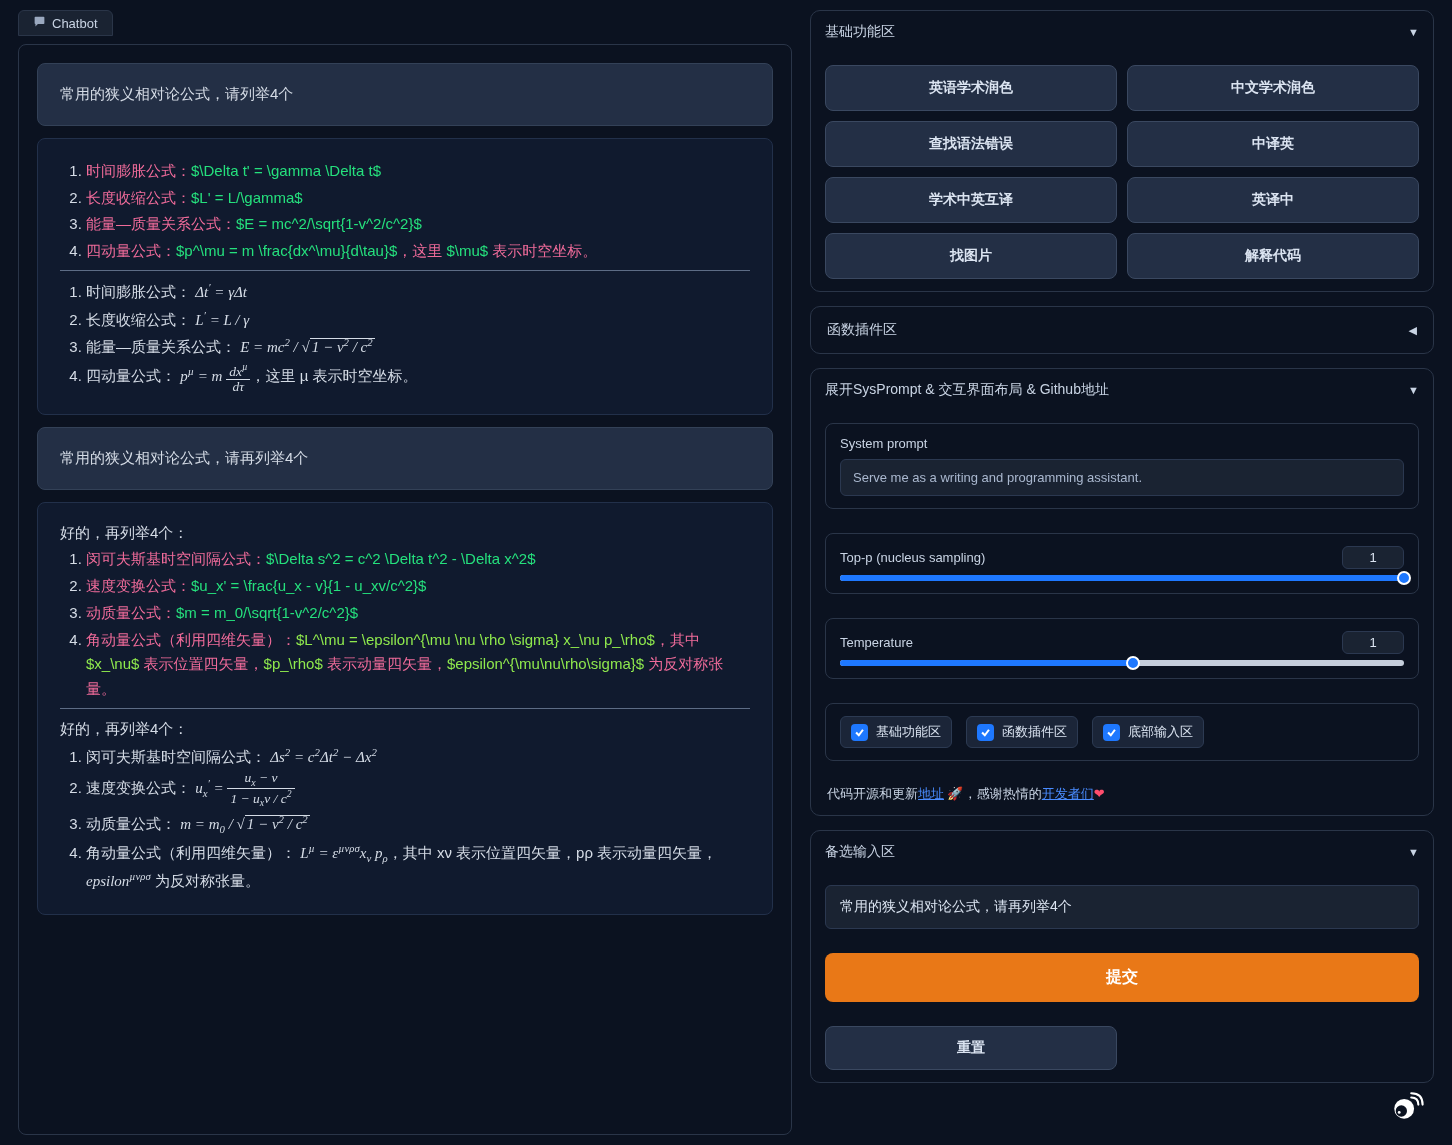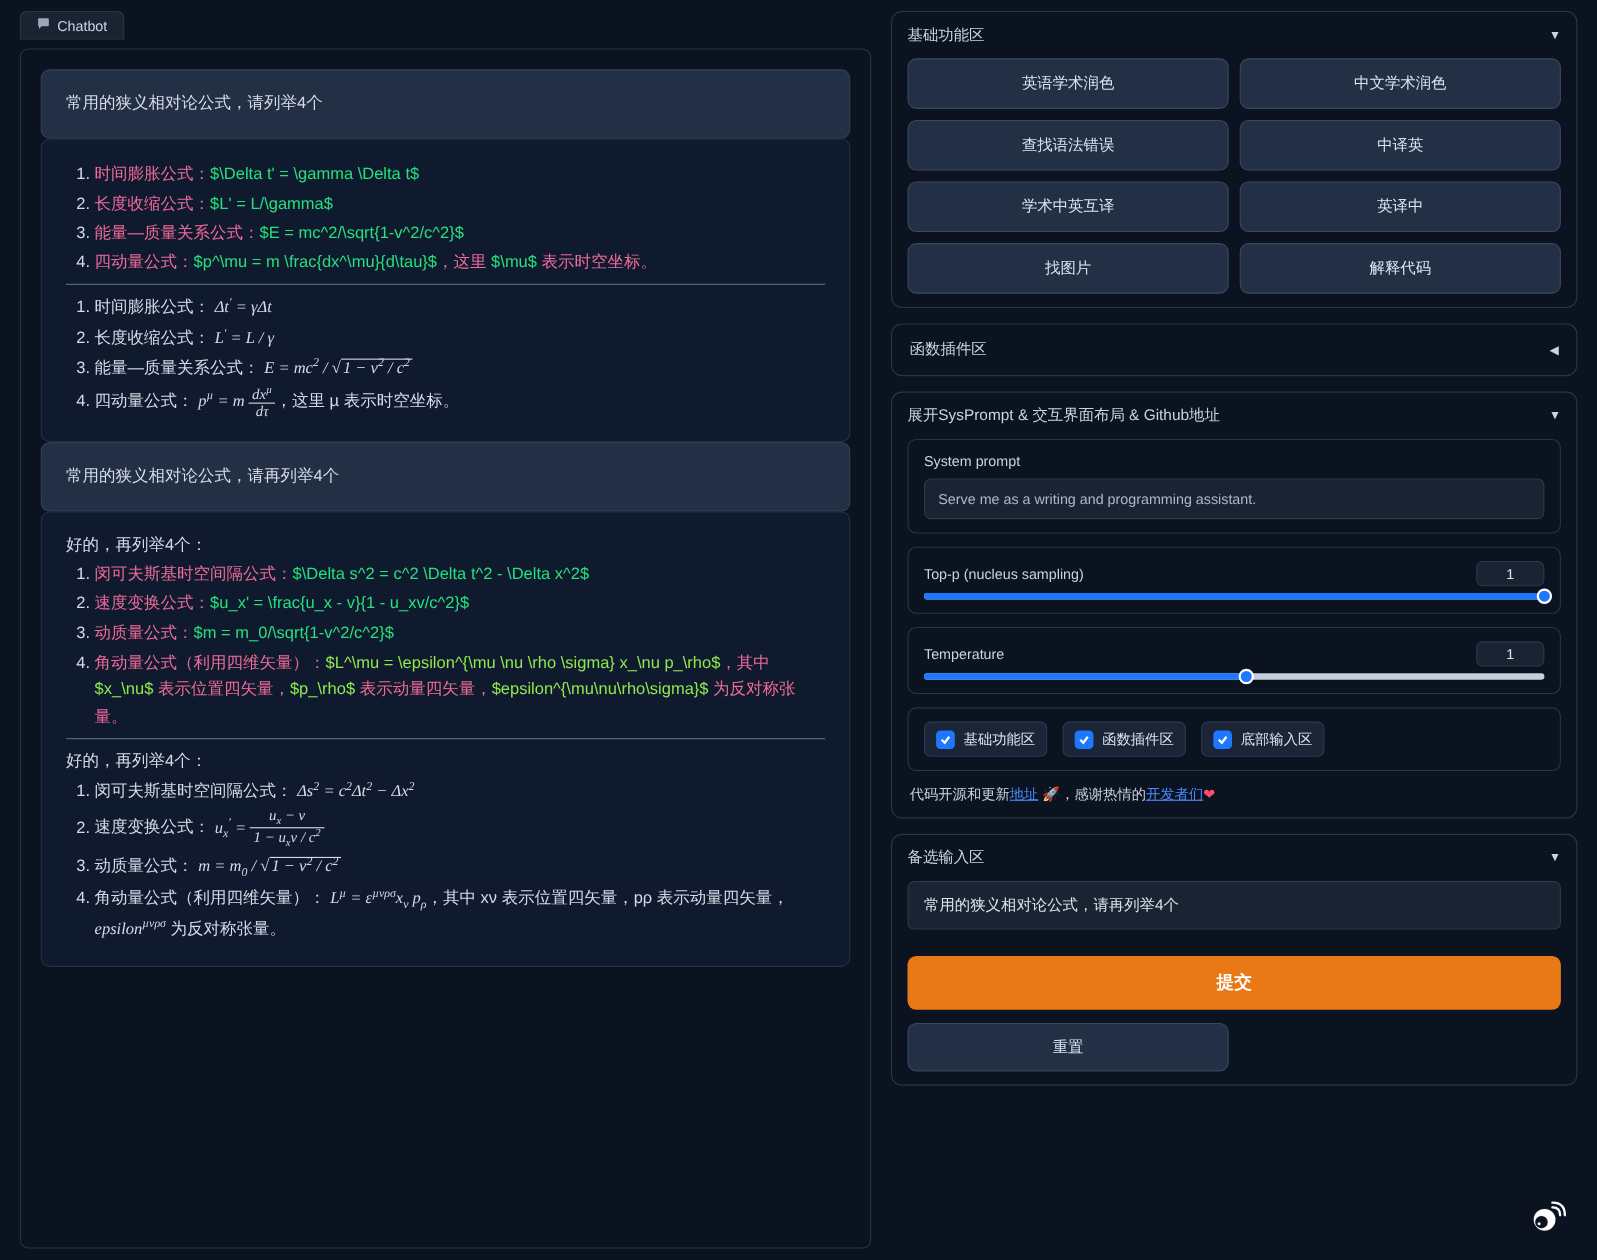--- a/index.html
+++ b/index.html
@@ -39,21 +39,21 @@
   color: #c9d4e4;
   display: flex;
   align-items: center;
   gap: 6px;
 }
 .chat-tab .icon svg { width: 13px; height: 13px; fill: #9aa8bf; }
 .chat-body {
   flex: 1;
   display: flex;
   flex-direction: column;
-  gap: 0;
+  gap: 12px;
   border: 1px solid #2a3548;
   border-radius: 8px;
   padding: 18px;
   overflow: auto;
 }
 .user-bubble, .assist-bubble {
   border-radius: 8px;
   padding: 18px 22px;
   font-size: 15px;
   line-height: 1.65;
@@ -80,21 +80,21 @@
 .frac .den { display: block; padding: 0 3px; }
 .sqrt { font-family: "Times New Roman", serif; }
 
 .panel {
   background: transparent;
   border: 1px solid #2a3548;
   border-radius: 10px;
   padding: 12px 14px;
   display: flex;
   flex-direction: column;
-  gap: 12px;
+  gap: 24px;
 }
 .panel-header {
   display: flex;
   justify-content: space-between;
   align-items: center;
   font-size: 14px;
   color: #c9d4e4;
   cursor: pointer;
 }
 .chevron { font-size: 11px; color: #c9d4e4; }
@@ -105,21 +105,21 @@
 }
 .btn {
   background: #232f45;
   border: 1px solid #3a4860;
   border-radius: 8px;
   padding: 13px 6px;
   font-size: 14px;
   color: #dbe4f1;
   text-align: center;
   cursor: pointer;
-  font-weight: 400;
+  font-weight: 700;
 }
 .subpanel {
   border: 1px solid #2a3548;
   border-radius: 8px;
   padding: 12px 14px;
   display: flex;
   flex-direction: column;
   gap: 8px;
 }
 .label { font-size: 13px; color: #c9d4e4; }
@@ -186,21 +186,20 @@
 .submit-btn {
   background: #e97817;
   color: #fff;
   border: none;
   border-radius: 8px;
   padding: 14px;
   font-size: 16px;
   font-weight: 600;
   cursor: pointer;
   text-align: center;
-  margin-top: 12px;
 }
 .btn-row {
   display: grid;
   grid-template-columns: 1fr 1fr;
   gap: 10px;
 }
 .btn-row .btn { padding: 12px 6px; }
 .watermark {
   position: fixed;
   right: 28px;

